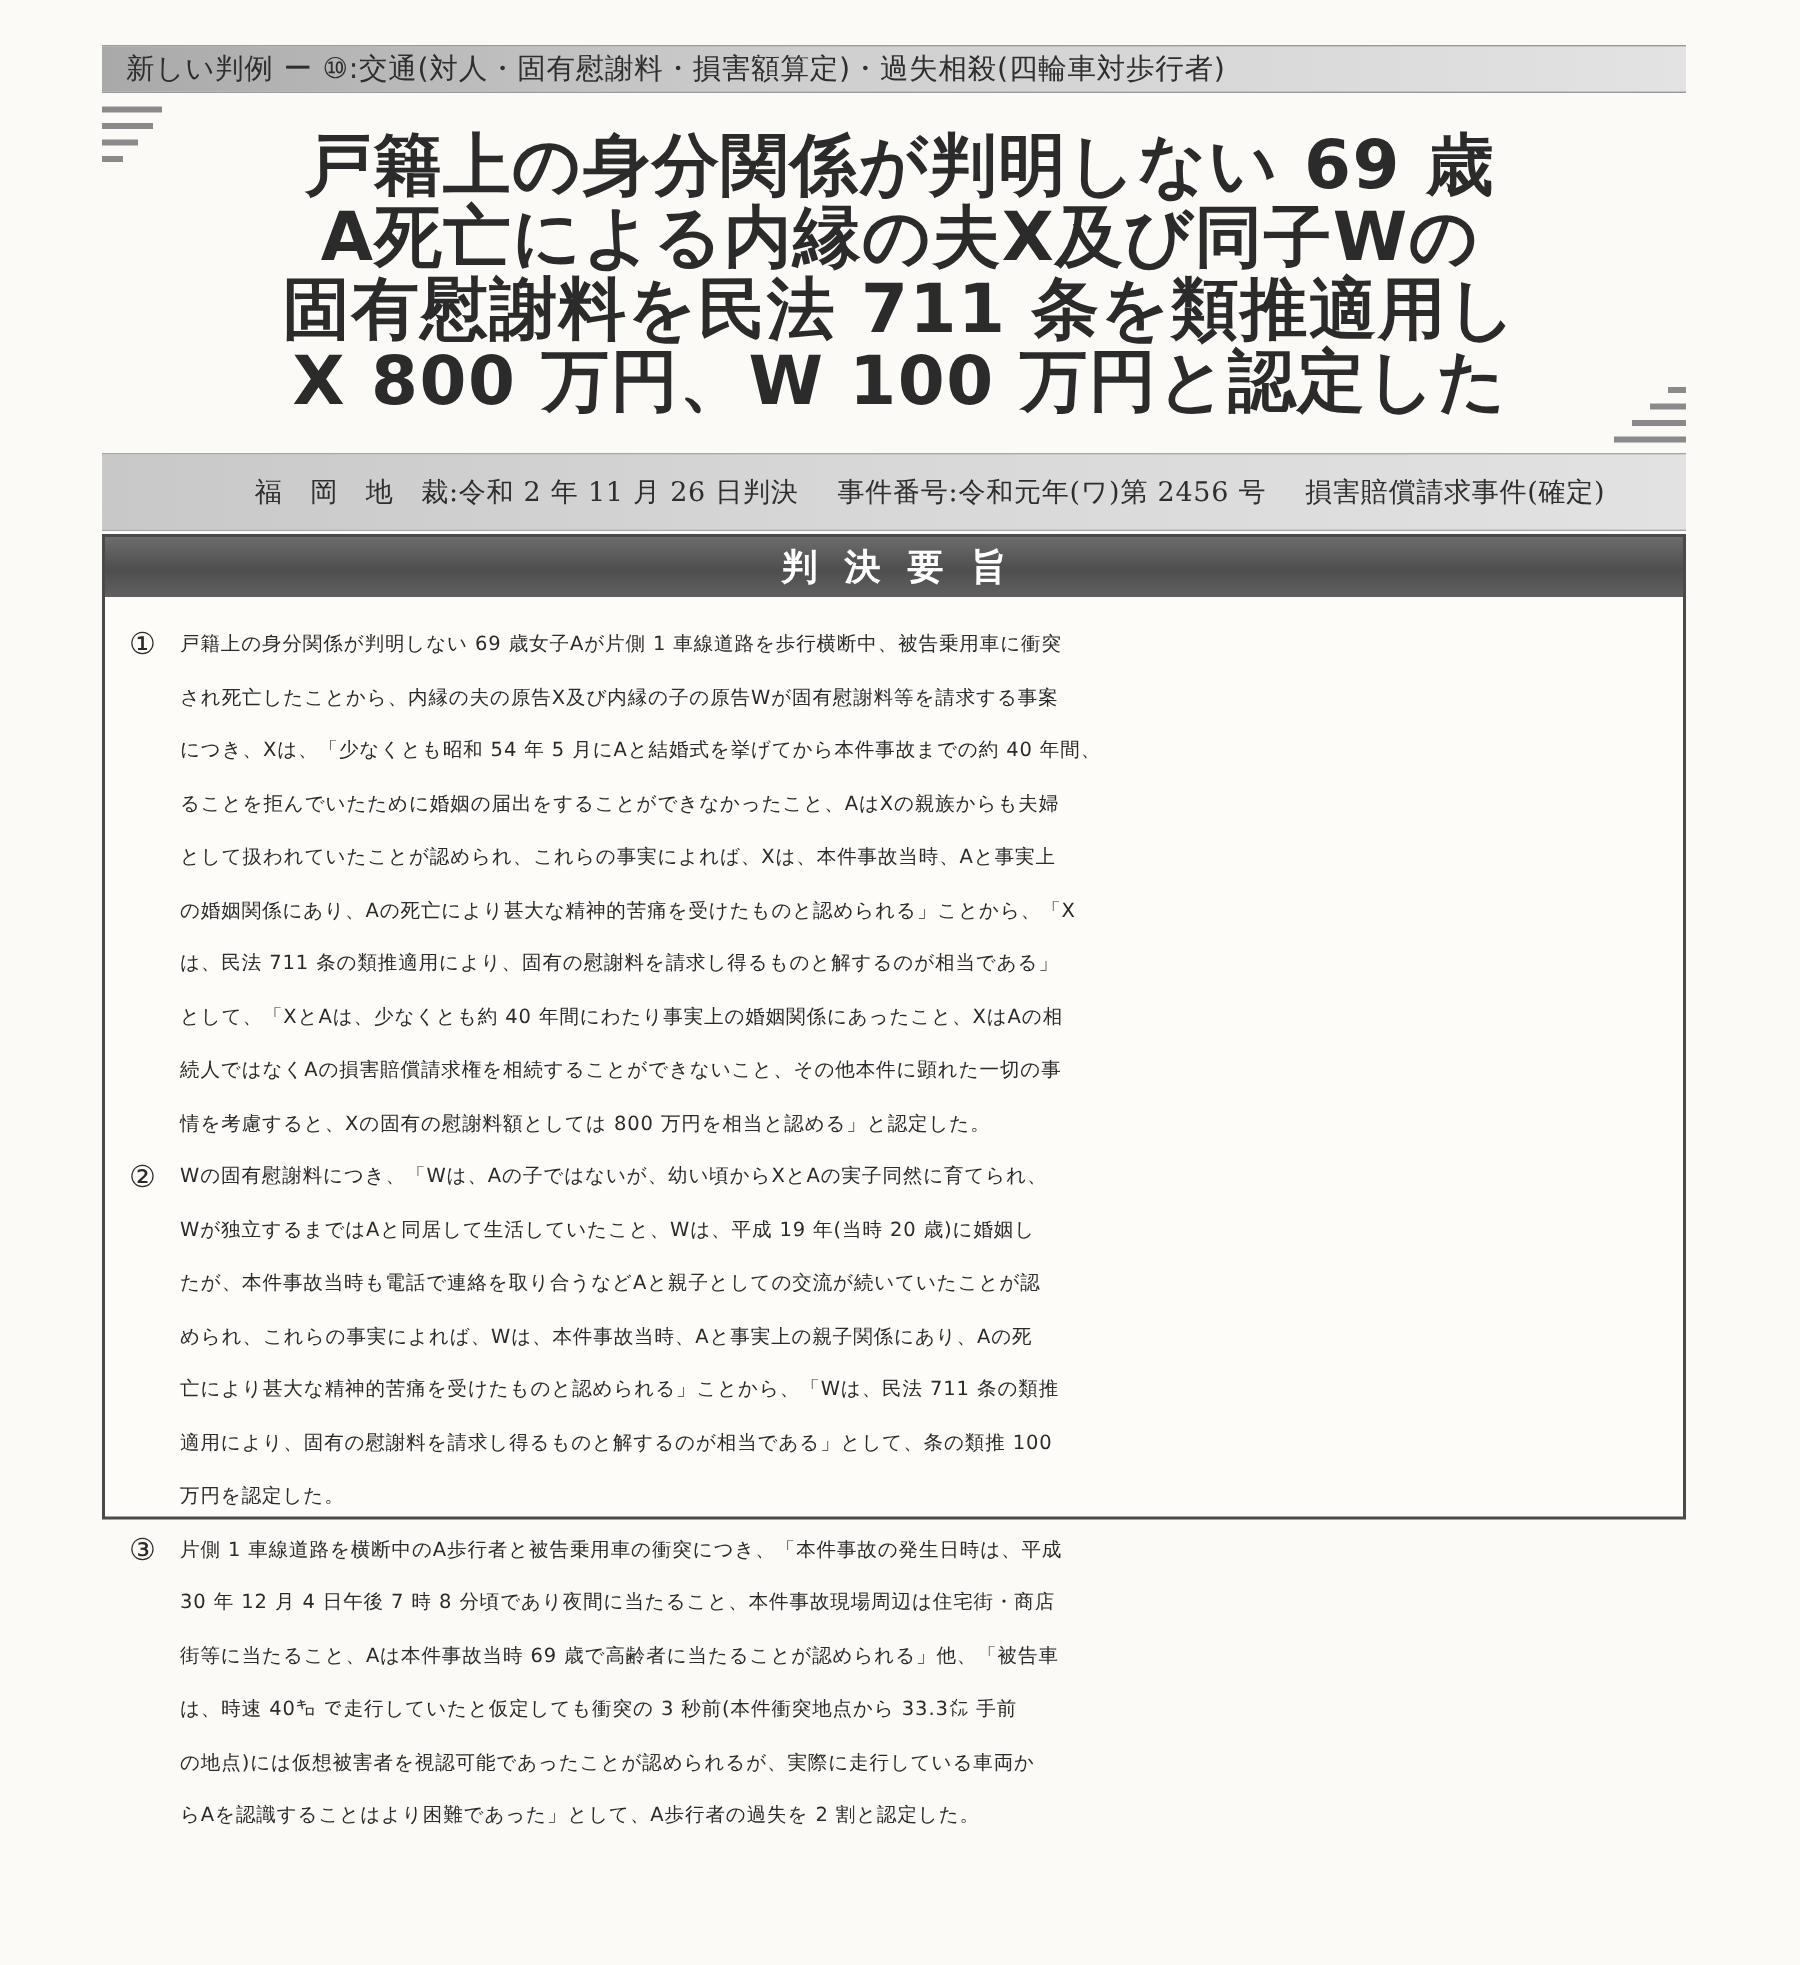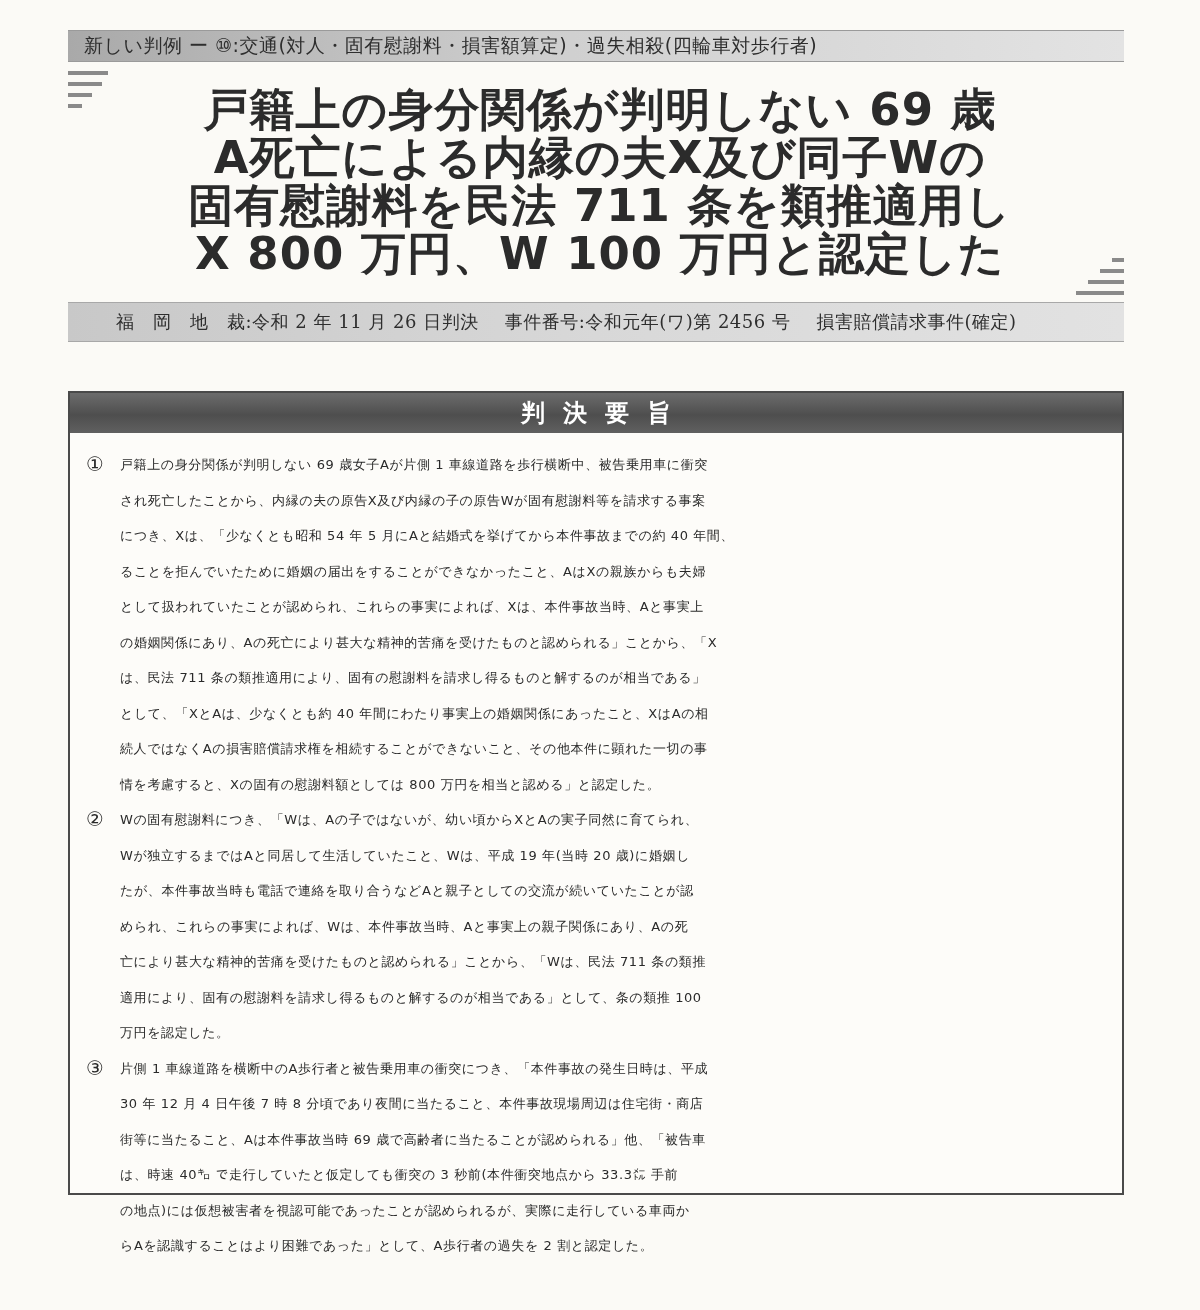--- a/index.html
+++ b/index.html
@@ -36,34 +36,34 @@
     text-align: center;
   }
   .headline div {
     font-family: "DejaVu Sans", sans-serif; font-weight: bold;
     font-size: 45px; line-height: 48px; color: #2b2b2b; letter-spacing: 1px;
     white-space: nowrap;
   }
 
   
   .court-band {
-    position: absolute; left: 68px; top: 302px; width: 1056px; height: 40px;
+    position: absolute; left: 68px; top: 302px; width: 1056px; height: 52px;
     background: linear-gradient(to right, #c8c8c8 0%, #d8d8d8 50%, #e2e2e2 100%);
     border-top: 1px solid #a8a8a8; border-bottom: 1px solid #a8a8a8;
-    display: flex; align-items: center; padding-left: 48px;
+    display: flex; align-items: center; padding-left: 48px; justify-content: center;
   }
   .court-band span {
     font-family: "DejaVu Serif", "Liberation Serif", serif;
     font-size: 18px; color: #2e2e2e; white-space: nowrap; letter-spacing: 0.5px;
   }
   .court-band .gap { display: inline-block; width: 26px; }
 
   
   .summary-box {
-    position: absolute; left: 68px; top: 391px; width: 1056px; height: 804px;
+    position: absolute; left: 68px; top: 356px; width: 1056px; height: 657px;
     border: 2px solid #4a4a4a; background: #fdfcf9;
   }
   .summary-header {
     height: 40px;
     background: linear-gradient(to bottom, #6c6c6c 0%, #4e4e4e 55%, #606060 100%);
     display: flex; align-items: center; justify-content: center;
   }
   .summary-header span {
     font-family: "DejaVu Sans", sans-serif; font-weight: bold;
     font-size: 24px; color: #ffffff; letter-spacing: 18px; padding-left: 18px;

